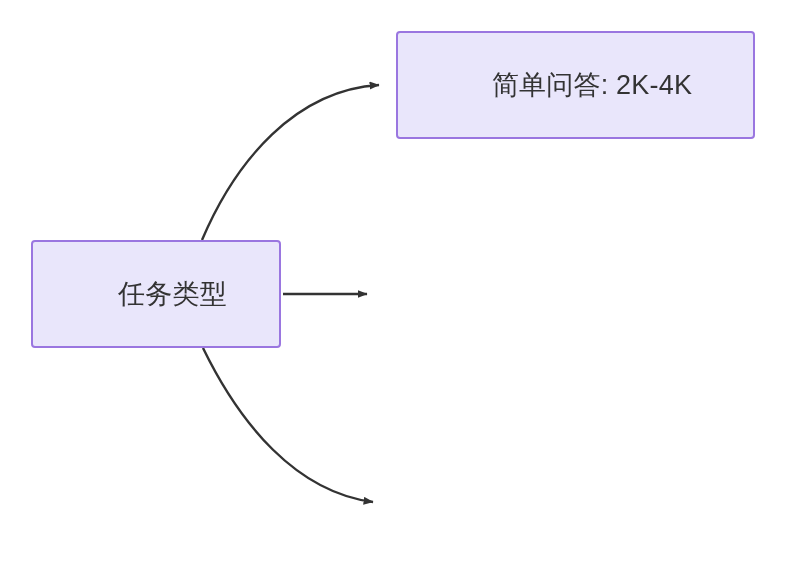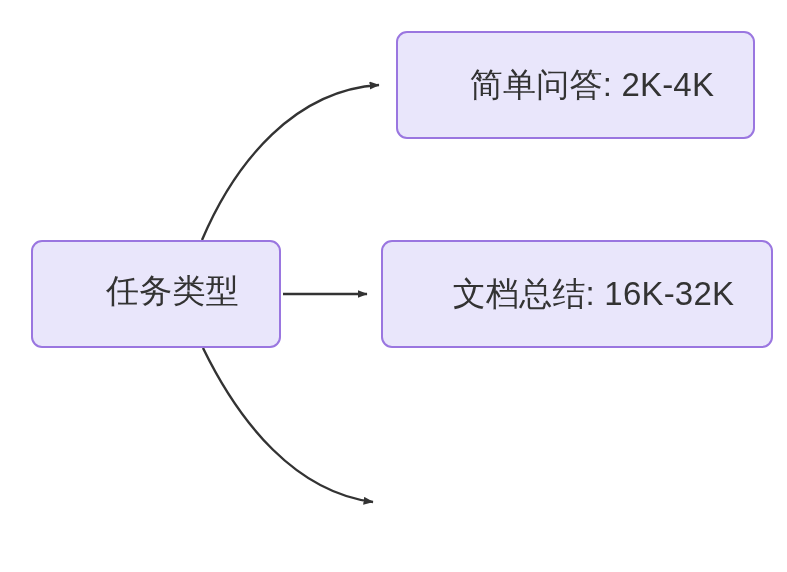--- a/index.html
+++ b/index.html
@@ -25,41 +25,40 @@
     top: 0;
     width: 787px;
     height: 572px;
     pointer-events: none;
   }
   .node {
     position: absolute;
     box-sizing: border-box;
     background: #e9e6fb;
     border: 2px solid #9a76e0;
-    border-radius: 11px;
+    border-radius: 4px;
     display: flex;
     align-items: center;
     justify-content: center;
     color: #333333;
-    font-size: 33px;
+    font-size: 27px;
     line-height: 1.2;
     letter-spacing: 0.2px;
     white-space: nowrap;
     padding-left: 33px;
   }
   .node-label {
     display: block;
     text-align: center;
   }
   #node-source {
     left: 31px;
     top: 240px;
     width: 250px;
     height: 108px;
-    font-family: Liberation Mono, monospace;
   }
   #node-simple-qa {
     left: 396px;
     top: 31px;
     width: 359px;
     height: 108px;
   }
   #node-doc-summary {
     left: 381px;
     top: 240px;
@@ -93,18 +92,15 @@
   </svg>
 
   <div class="node" id="node-source">
     <span class="node-label">任务类型</span>
   </div>
 
   <div class="node" id="node-simple-qa">
     <span class="node-label">简单问答: 2K-4K</span>
   </div>
 
-  <div class="node" id="node-doc-summary">
-    <span class="node-label">文档总结: 16K-32K</span>
-  </div>
 
 
 </div>
 
 </body></html>

